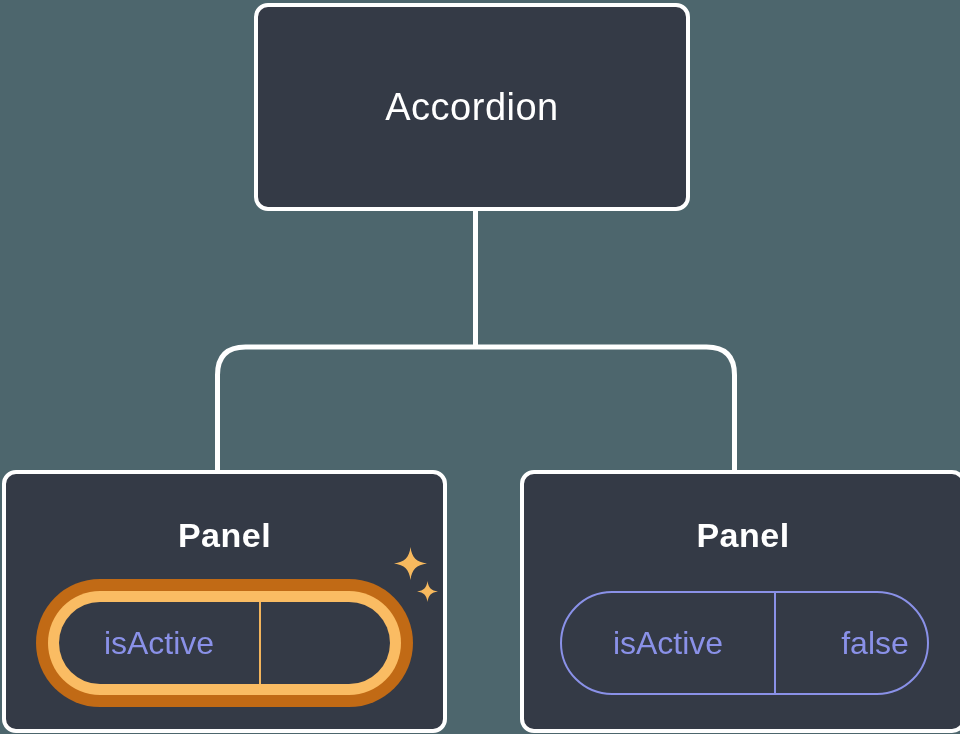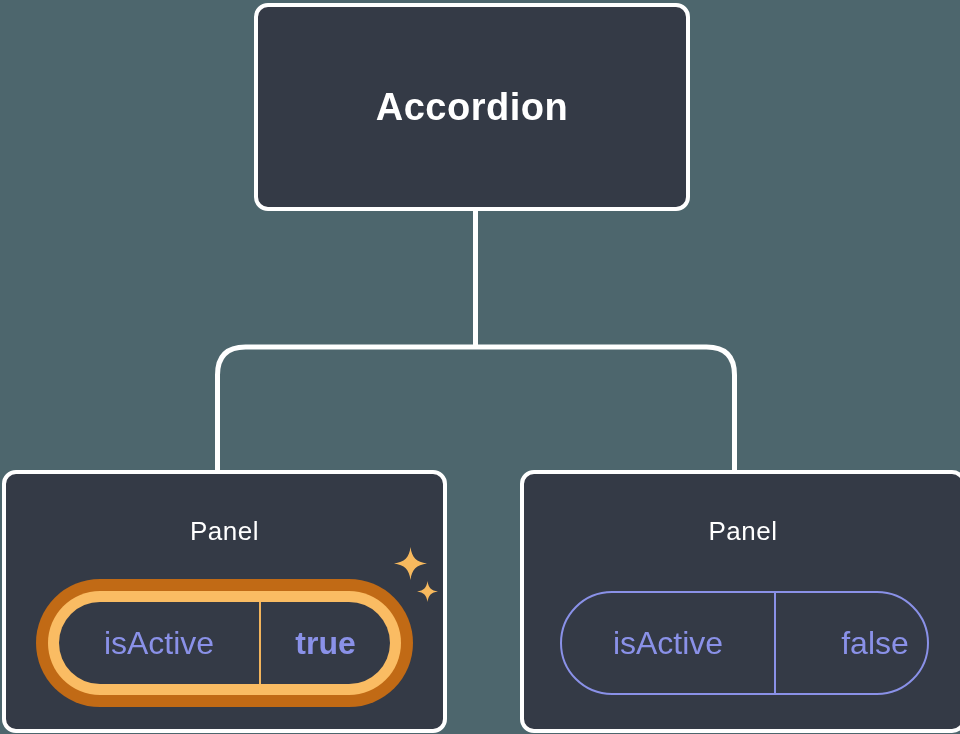--- a/index.html
+++ b/index.html
@@ -31,31 +31,31 @@
     border:4.5px solid var(--line);
     border-radius:14px;
   }
   .root-node{
     left:254px;top:3px;width:436px;height:208px;
     display:flex;align-items:center;justify-content:center;
   }
   .root-label{
     color:var(--title);
     font-size:38px;
-    font-weight:700;
+    font-weight:400;
     letter-spacing:.5px;
   }
   .panel-node-left{left:2px;top:470px;width:445px;height:263px;}
   .panel-node-right{left:520px;top:470px;width:446px;height:263px;}
   .panel-title{
     position:absolute;top:42px;left:0;width:100%;
     text-align:center;
     color:var(--title);
-    font-size:26px;
-    font-weight:400;
+    font-size:34px;
+    font-weight:700;
     letter-spacing:.5px;
   }
 
   
   .pill-hl{
     position:absolute;left:30px;top:105px;width:377px;height:128px;
     background:var(--ringOuter);
     border-radius:999px;
     padding:12px;
   }
@@ -116,21 +116,20 @@
   </div>
 
   <div class="node panel-node-left">
     <div class="panel-title">Panel</div>
 
     <div class="pill-hl">
       <div class="pill-hl-mid">
         <div class="pill-inner">
           <div class="pill-cell cell-name">isActive</div>
           <div class="pill-divider"></div>
-          <div class="pill-cell cell-value">true</div>
         </div>
       </div>
     </div>
 
     <svg class="sparkles" viewBox="0 0 48 58" aria-hidden="true">
       <defs>
         <path id="spark" d="M50 0 C54 32 68 46 100 50 C68 54 54 68 50 100 C46 68 32 54 0 50 C32 46 46 32 50 0 Z"></path>
       </defs>
       <use href="#spark" fill="currentColor" transform="translate(2,0) scale(0.33)"></use>
       <use href="#spark" fill="currentColor" transform="translate(25,34) scale(0.21)"></use>

